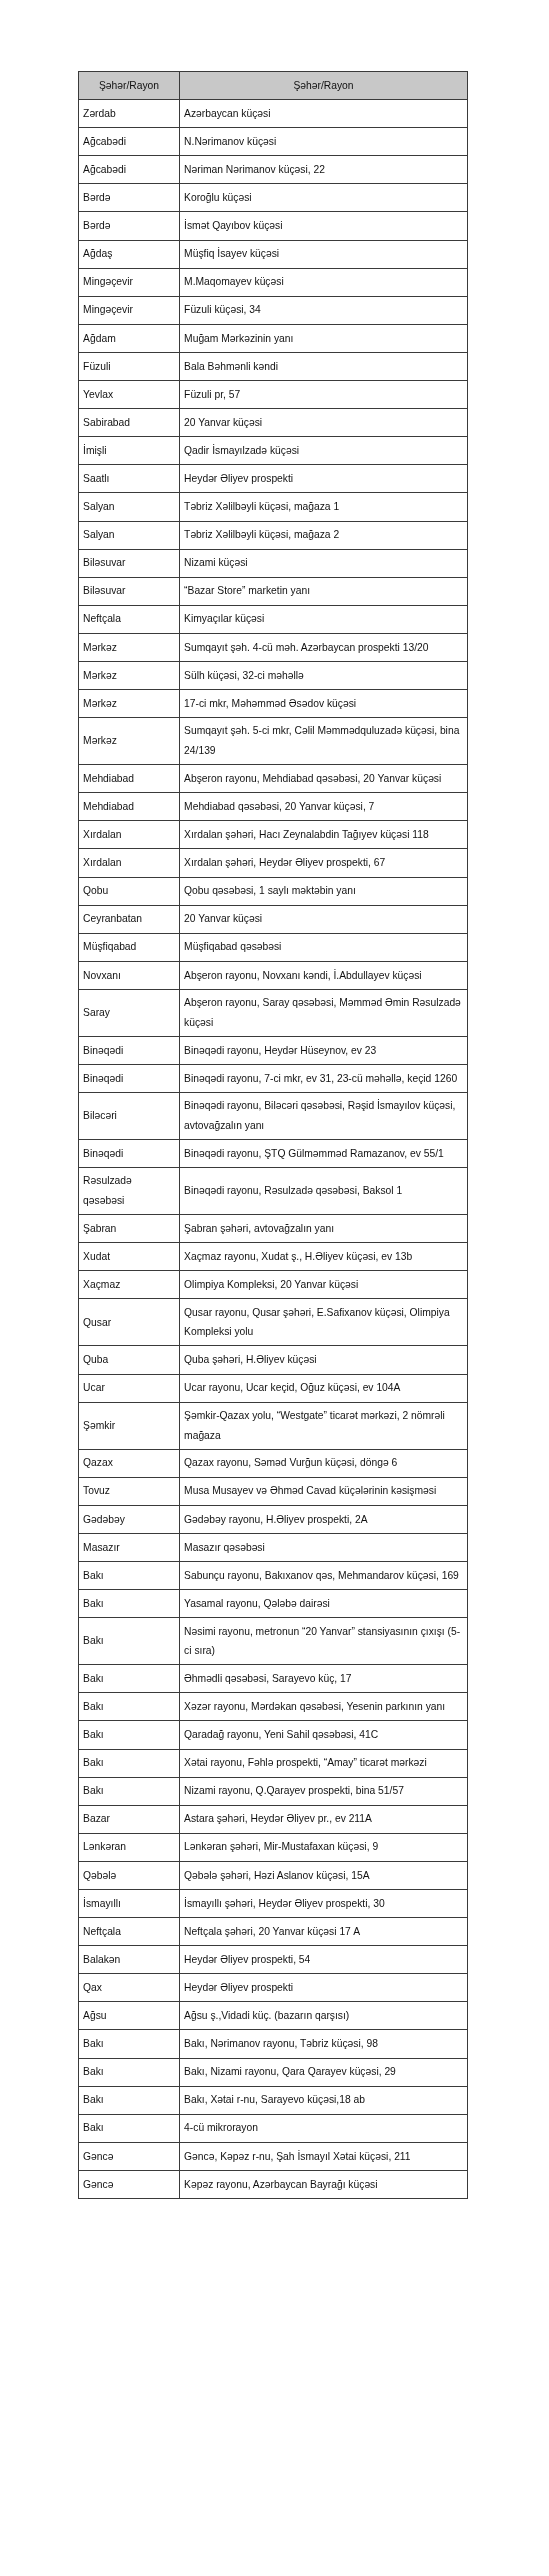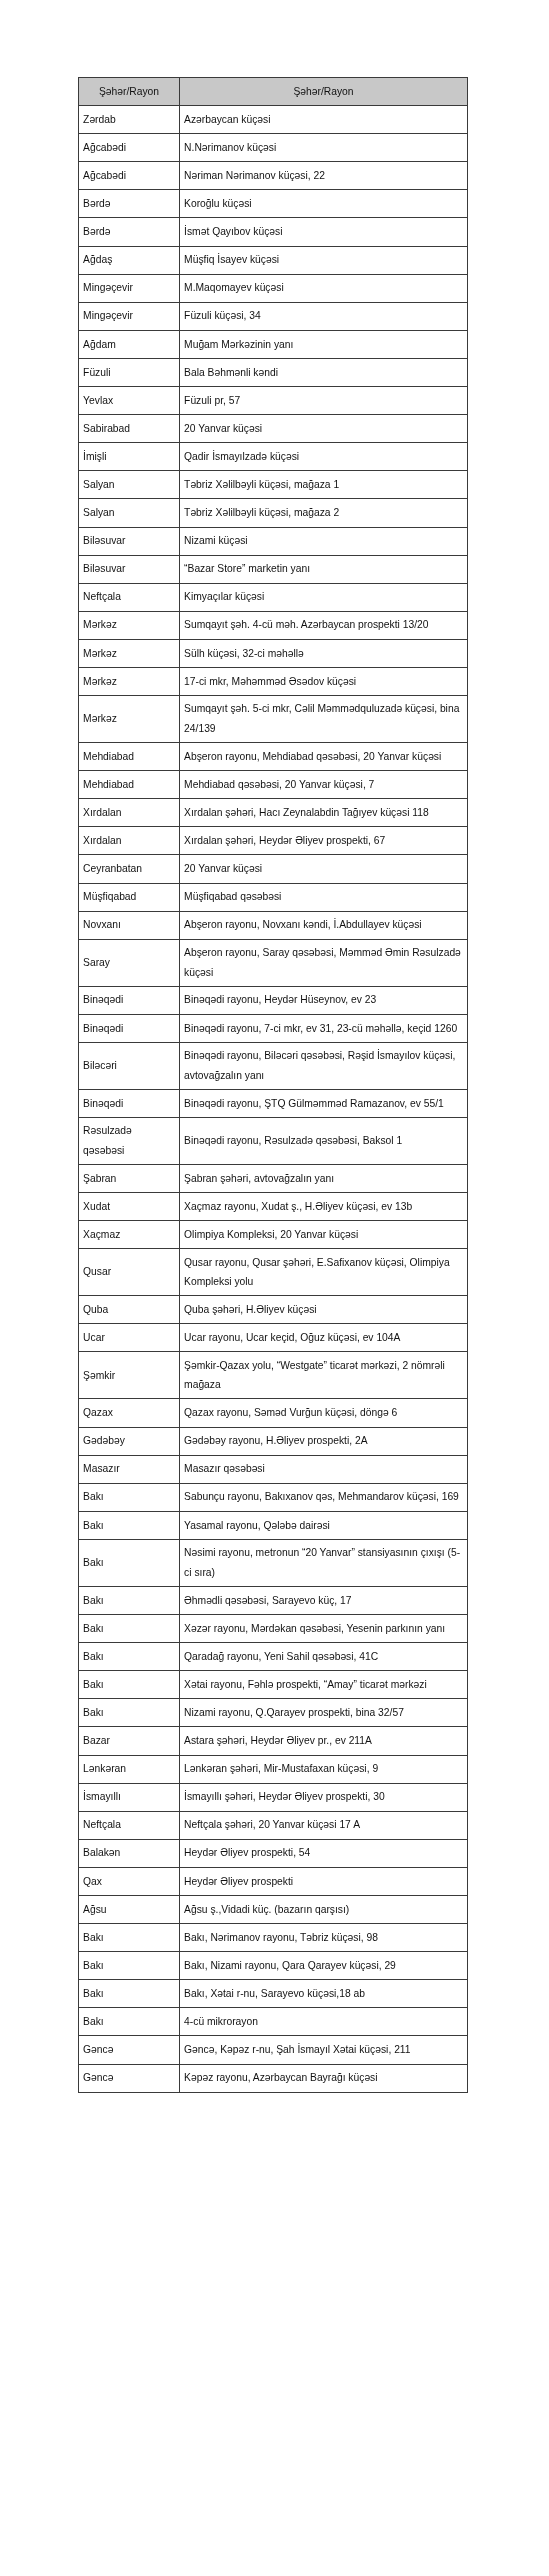--- a/index.html
+++ b/index.html
@@ -1,18 +1,18 @@
 <!DOCTYPE html>
 <html style="font-size:13px"><head>
 <meta charset="utf-8">
 <style>
   html, body { margin: 0; padding: 0; background: #ffffff; }
   body { width: 549px; height: 2576px; position: relative; font-family: "Liberation Sans", sans-serif; color: #111; }
   table.addr {
-    position: absolute; left: 78px; top: 77px; width: 389px;
+    position: absolute; left: 78px; top: 71px; width: 389px;
     border-collapse: collapse; table-layout: fixed;
     font-size: 10.3px; line-height: 19.7px;
   }
   table.addr col.c1 { width: 101px; }
   table.addr col.c2 { width: 288px; }
   table.addr th, table.addr td {
     border: 0.8px solid #3a3a3a; padding: 3.3px 4.1px; vertical-align: middle; text-align: left;
     font-weight: normal;
   }
   table.addr thead th { background: #c8c8c8; text-align: center; height: 20.5px; padding: 3.3px 4.1px; }
@@ -80,20 +80,24 @@
       </tr>
       <tr>
         <td class="c1">Sabirabad</td>
         <td class="c2">20 Yanvar küçəsi</td>
       </tr>
       <tr>
         <td class="c1">İmişli</td>
         <td class="c2">Qadir İsmayılzadə küçəsi</td>
       </tr>
       <tr>
+        <td class="c1">Saatlı</td>
+        <td class="c2">Heydər Əliyev prospekti</td>
+      </tr>
+      <tr>
         <td class="c1">Salyan</td>
         <td class="c2">Təbriz Xəlilbəyli küçəsi, mağaza 1</td>
       </tr>
       <tr>
         <td class="c1">Salyan</td>
         <td class="c2">Təbriz Xəlilbəyli küçəsi, mağaza 2</td>
       </tr>
       <tr>
         <td class="c1">Biləsuvar</td>
         <td class="c2">Nizami küçəsi</td>
@@ -132,20 +136,24 @@
       </tr>
       <tr>
         <td class="c1">Xırdalan</td>
         <td class="c2">Xırdalan şəhəri, Hacı Zeynalabdin Tağıyev küçəsi 118</td>
       </tr>
       <tr>
         <td class="c1">Xırdalan</td>
         <td class="c2">Xırdalan şəhəri, Heydər Əliyev prospekti, 67</td>
       </tr>
       <tr>
+        <td class="c1">Qobu</td>
+        <td class="c2">Qobu qəsəbəsi, 1 saylı məktəbin yanı</td>
+      </tr>
+      <tr>
         <td class="c1">Ceyranbatan</td>
         <td class="c2">20 Yanvar küçəsi</td>
       </tr>
       <tr>
         <td class="c1">Müşfiqabad</td>
         <td class="c2">Müşfiqabad qəsəbəsi</td>
       </tr>
       <tr>
         <td class="c1">Novxanı</td>
         <td class="c2">Abşeron rayonu, Novxanı kəndi, İ.Abdullayev küçəsi</td>
@@ -200,20 +208,24 @@
       </tr>
       <tr>
         <td class="c1">Şəmkir</td>
         <td class="c2">Şəmkir-Qazax yolu, “Westgate” ticarət mərkəzi, 2 nömrəli mağaza</td>
       </tr>
       <tr>
         <td class="c1">Qazax</td>
         <td class="c2">Qazax rayonu, Səməd Vurğun küçəsi, döngə 6</td>
       </tr>
       <tr>
+        <td class="c1">Tovuz</td>
+        <td class="c2">Musa Musayev və Əhməd Cavad küçələrinin kəsişməsi</td>
+      </tr>
+      <tr>
         <td class="c1">Gədəbəy</td>
         <td class="c2">Gədəbəy rayonu, H.Əliyev prospekti, 2A</td>
       </tr>
       <tr>
         <td class="c1">Masazır</td>
         <td class="c2">Masazır qəsəbəsi</td>
       </tr>
       <tr>
         <td class="c1">Bakı</td>
         <td class="c2">Sabunçu rayonu, Bakıxanov qəs, Mehmandarov küçəsi, 169</td>
@@ -237,29 +249,33 @@
       <tr>
         <td class="c1">Bakı</td>
         <td class="c2">Qaradağ rayonu, Yeni Sahil qəsəbəsi, 41C</td>
       </tr>
       <tr>
         <td class="c1">Bakı</td>
         <td class="c2">Xətai rayonu, Fəhlə prospekti, “Amay” ticarət mərkəzi</td>
       </tr>
       <tr>
         <td class="c1">Bakı</td>
-        <td class="c2">Nizami rayonu, Q.Qarayev prospekti, bina 32/57</td>
+        <td class="c2">Nizami rayonu, Q.Qarayev prospekti, bina 51/57</td>
       </tr>
       <tr>
         <td class="c1">Bazar</td>
         <td class="c2">Astara şəhəri, Heydər Əliyev pr., ev 211A</td>
       </tr>
       <tr>
         <td class="c1">Lənkəran</td>
         <td class="c2">Lənkəran şəhəri, Mir-Mustafaxan küçəsi, 9</td>
+      </tr>
+      <tr>
+        <td class="c1">Qəbələ</td>
+        <td class="c2">Qəbələ şəhəri, Həzi Aslanov küçəsi, 15A</td>
       </tr>
       <tr>
         <td class="c1">İsmayıllı</td>
         <td class="c2">İsmayıllı şəhəri, Heydər Əliyev prospekti, 30</td>
       </tr>
       <tr>
         <td class="c1">Neftçala</td>
         <td class="c2">Neftçala şəhəri, 20 Yanvar küçəsi 17 A</td>
       </tr>
       <tr>

